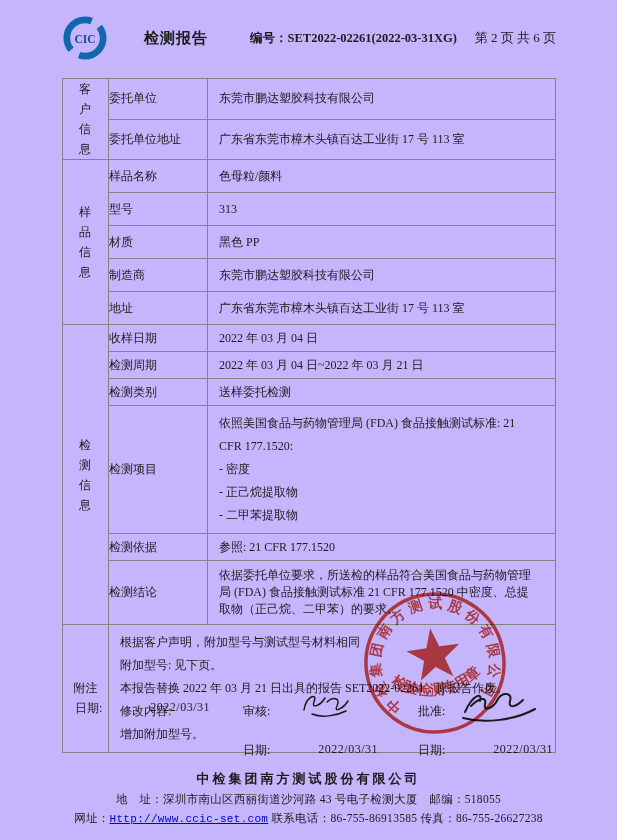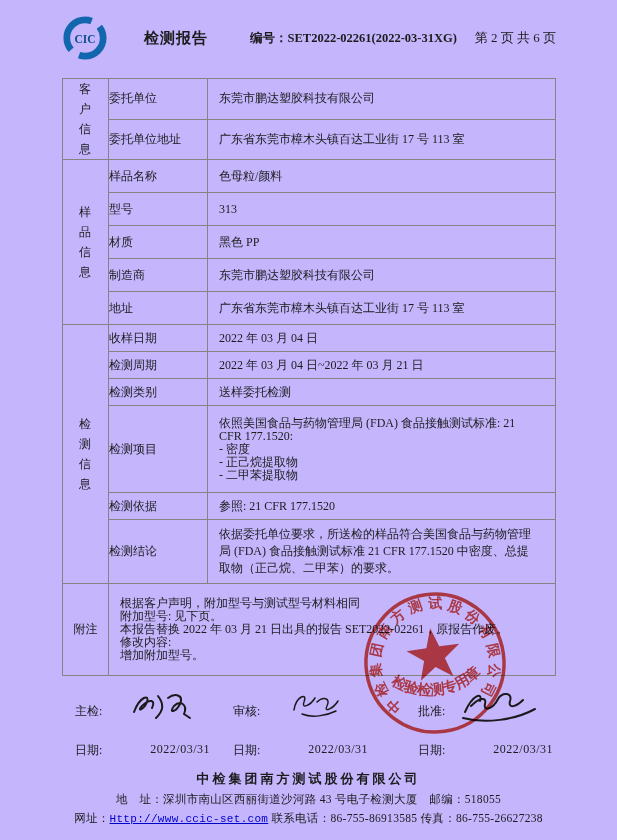--- a/index.html
+++ b/index.html
@@ -23,21 +23,21 @@
   table.rep { position:absolute; top:78px; left:62px; width:494px;
               border-collapse:collapse; table-layout:fixed; font-size:12px; }
   table.rep td { border:1px solid #848484; vertical-align:middle; }
   td.sec { text-align:center; }
   .seclab { display:inline-block; width:2em; line-height:20px; letter-spacing:1px; }
   td.lab { }
   td.val { padding-left:11px; padding-right:16px; line-height:17px; }
   tr.h33 td { height:33px; }
   tr.h27 td { height:27px; }
   td.multi { padding-top:6px; padding-bottom:6px; vertical-align:middle; }
-  td.multi div { line-height:13px; }
+  td.multi div { line-height:23px; }
 
   
   .sig-col { position:absolute; font-size:12px; }
   .sig-line { display:flex; align-items:flex-end; height:42px; }
   .sig-line .lbl { padding-bottom:6px; }
   .sig-line svg { margin-left:22px; }
   .date-line { display:flex; margin-top:16px; }
   .date-line .dval { margin-left:48px; letter-spacing:0.5px; }
   .sigstroke { fill:none; stroke:#1a1a1a; stroke-width:2; stroke-linecap:round; stroke-linejoin:round; }
 
@@ -148,33 +148,27 @@
           <div>附加型号: 见下页。</div>
           <div>本报告替换 2022 年 03 月 21 日出具的报告 SET2022-02261，原报告作废。</div>
           <div>修改内容:</div>
           <div>增加附加型号。</div>
         </td>
       </tr>
     </tbody>
   </table>
 
   <div class="sig-col" style="left:75px; top:684px; width:158px;">
-    <div class="sig-line">
-      <span class="lbl">主检:</span>
-      <svg width="72" height="38" viewBox="0 0 72 38">
-        <path class="sigstroke" d="M10,24 C16,8 26,6 23,14 C20,22 12,24 18,18 C26,10 32,12 28,20 M34,8 C40,16 40,22 32,30 M44,10 C52,4 60,8 56,16 C52,24 44,26 50,18 C56,12 64,16 60,26 L66,30"></path>
-      </svg>
-    </div>
     <div class="date-line">
       <span>日期:</span>
       <span class="dval">2022/03/31</span>
     </div>
   </div>
 
-  <div class="sig-col" style="left:233px; top:684px; width:158px;">
+  <div class="sig-col" style="left:243px; top:684px; width:158px;">
     <div class="sig-line">
       <span class="lbl">审核:</span>
       <svg width="64" height="38" viewBox="0 0 64 38">
         <path class="sigstroke" style="stroke-width:1.5" d="M12,22 C14,8 26,4 22,14 C19,21 28,18 33,10 M35,14 C41,8 49,10 45,18 C41,25 51,21 56,13 M20,26 C30,30 44,28 54,23"></path>
       </svg>
     </div>
     <div class="date-line">
       <span>日期:</span>
       <span class="dval">2022/03/31</span>
     </div>

